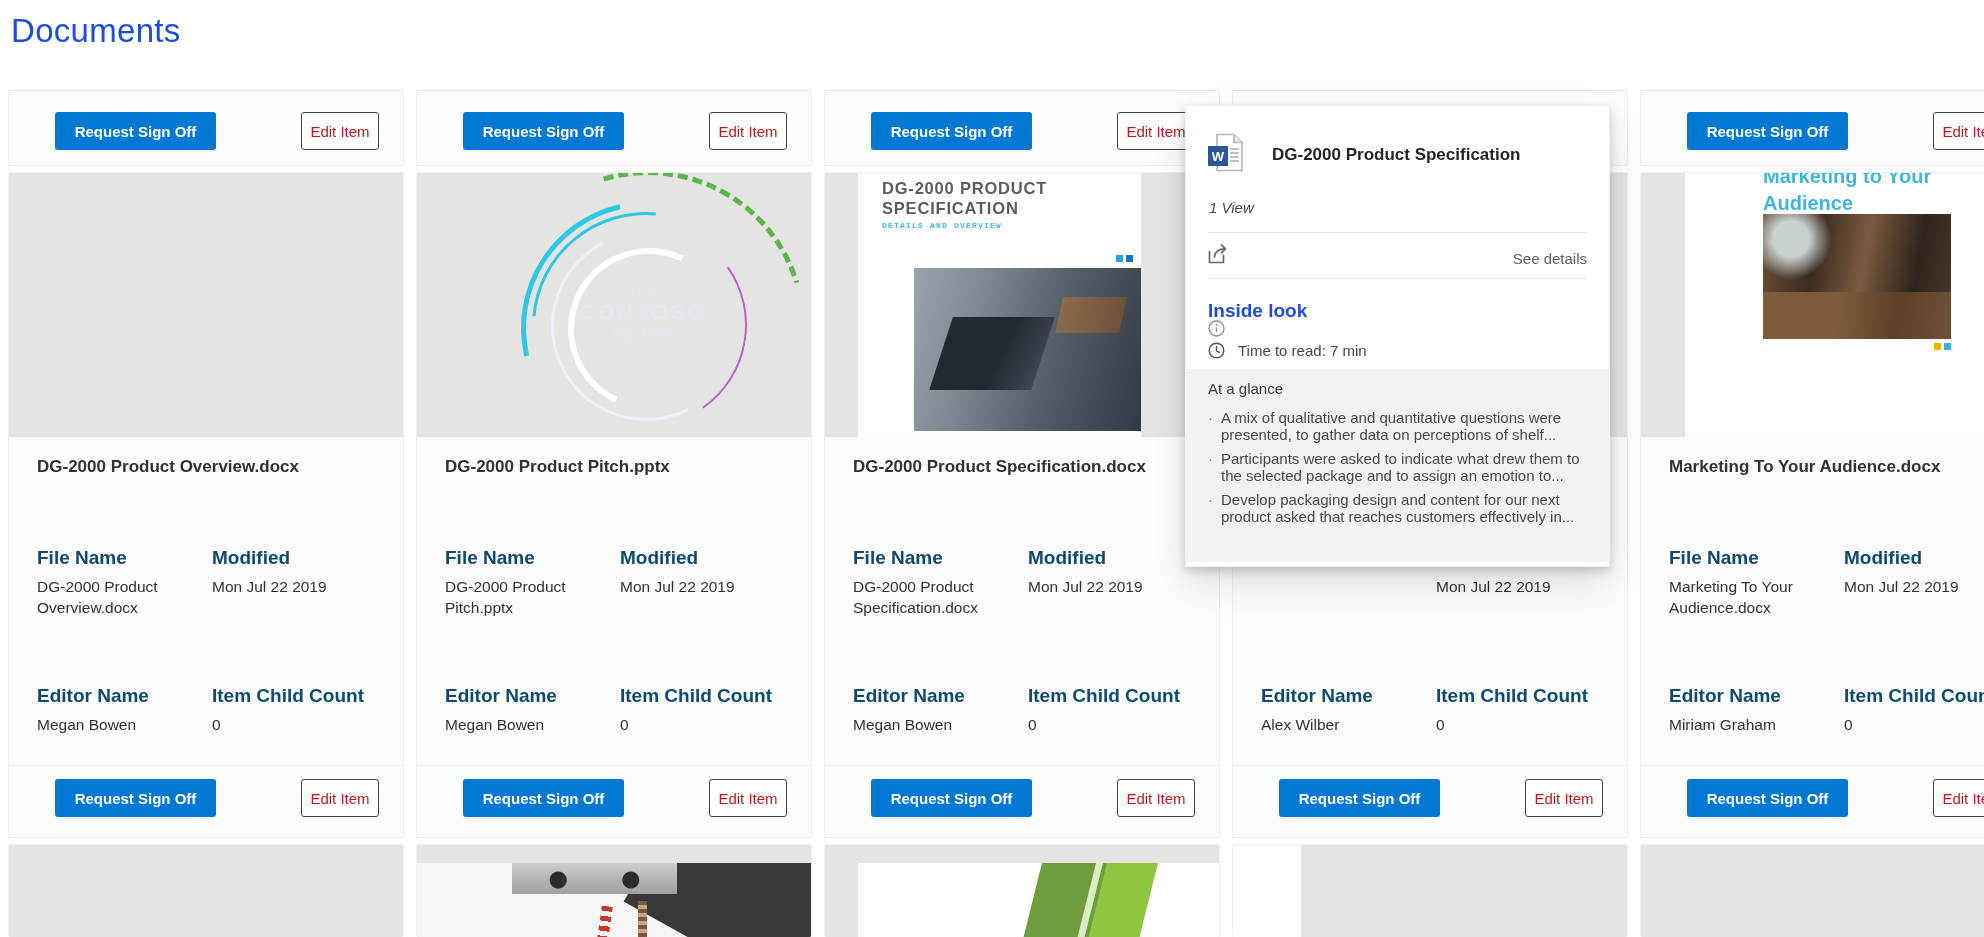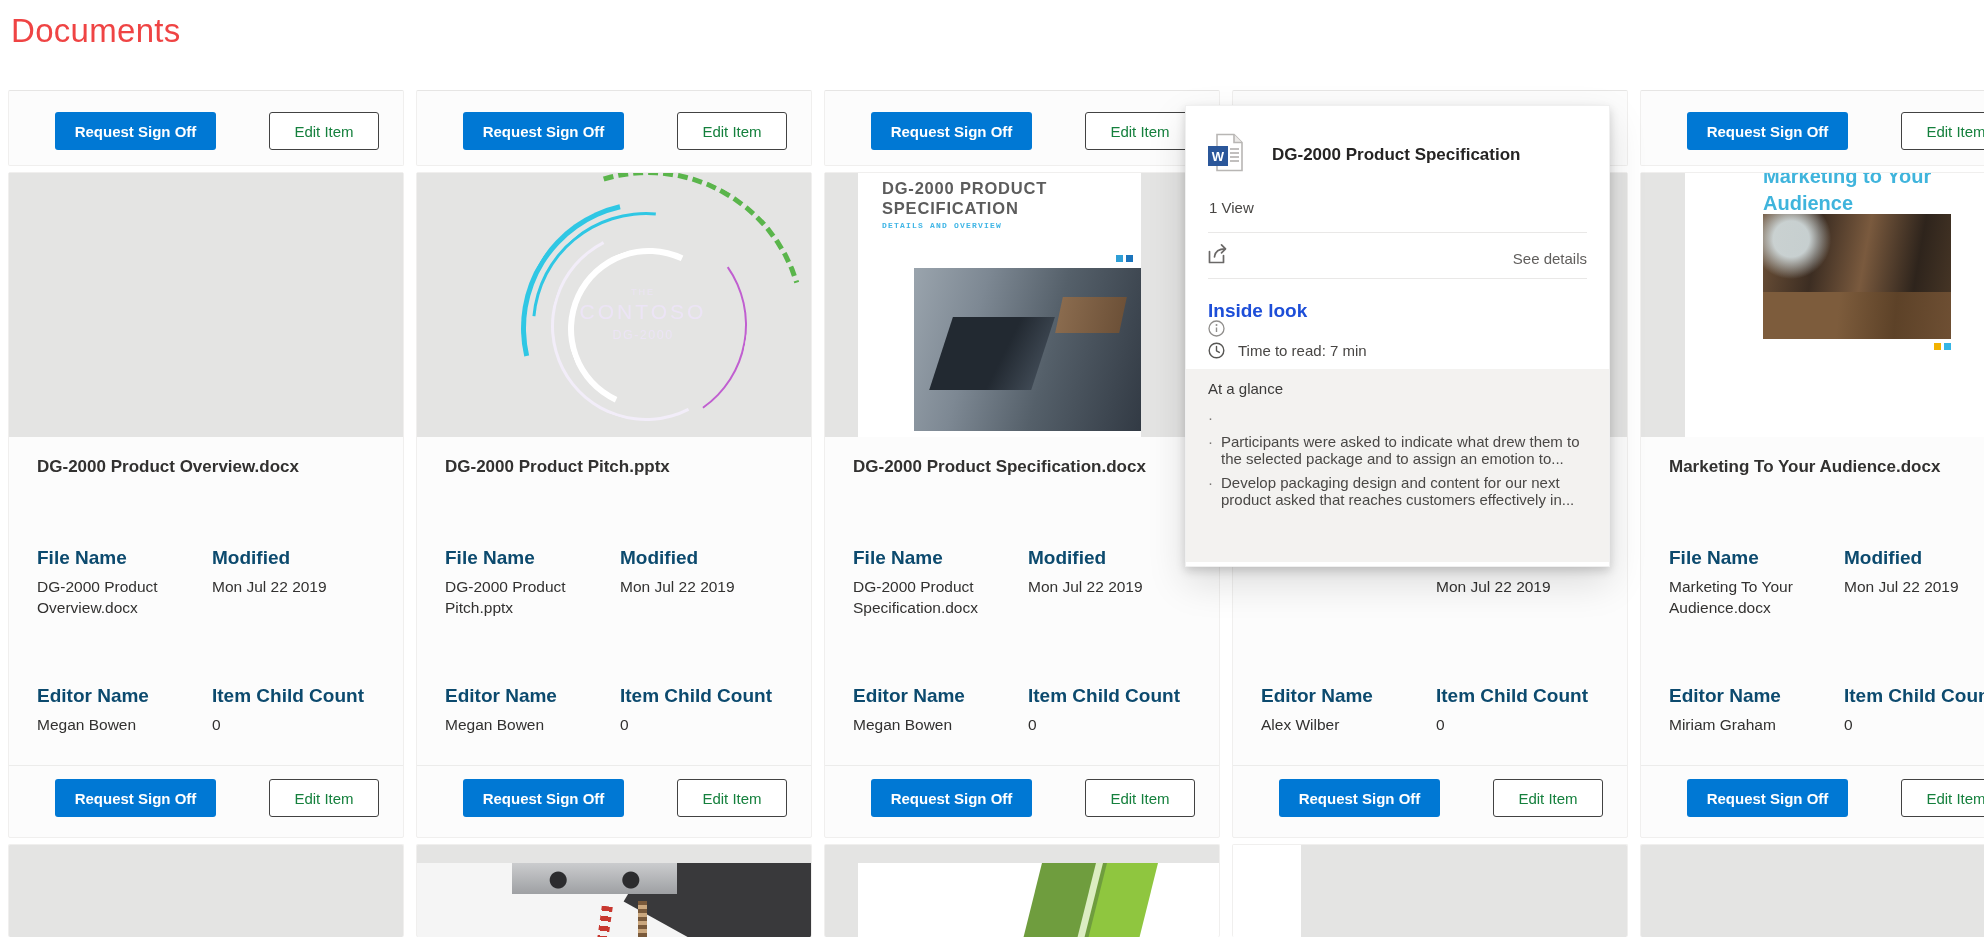--- a/index.html
+++ b/index.html
@@ -1,32 +1,32 @@
 <!DOCTYPE html>
 <html><head>
 <meta charset="utf-8">
 <style>
   html,body{margin:0;padding:0;width:1984px;height:937px;overflow:hidden;background:#fff;
     font-family:"Liberation Sans","DejaVu Sans",sans-serif;-webkit-font-smoothing:antialiased;}
-  .page-title{position:absolute;left:11px;top:12px;font-size:33px;font-weight:300;color:#ef4444;letter-spacing:.3px;}
+  .page-title{position:absolute;left:11px;top:12px;font-size:33px;font-weight:300;color:#1d4ed8;letter-spacing:.3px;}
 
   
   .grid{position:absolute;left:8px;top:90px;display:flex;gap:12px;}
   .col{width:396px;flex:0 0 396px;display:flex;flex-direction:column;gap:6px;}
   .frag,.card{background:#fcfcfc;border:1px solid #f0efee;border-radius:2px;box-sizing:border-box;position:relative;}
   .frag-top{height:76px;border-top-color:#e6e5e4;}
   .frag-bottom{height:93px;overflow:hidden;border-bottom:none;}
   .card{height:666px;}
 
   .btn-row{position:absolute;left:46px;right:24px;display:flex;justify-content:space-between;align-items:center;}
   .frag-top .btn-row{top:21px;}
   .card .btn-row{top:606px;}
   .btn{font-family:inherit;border-radius:3px;height:38px;cursor:pointer;}
   .btn-primary{width:161px;background:#0078d4;border:none;color:#fff;font-size:15px;font-weight:700;}
-  .btn-outline{width:110px;background:#fff;border:1px solid #424242;color:#15803d;font-size:15px;font-weight:400;}
+  .btn-outline{width:78px;background:#fff;border:1px solid #424242;color:#b91c1c;font-size:15px;font-weight:400;}
 
   .thumb{position:absolute;top:0;left:0;right:0;height:264px;background:#e4e4e3;overflow:hidden;cursor:pointer;}
   .card-title{position:absolute;top:284px;left:28px;right:16px;font-size:17px;font-weight:600;color:#323130;white-space:nowrap;overflow:hidden;cursor:pointer;}
   .fields{position:absolute;left:28px;right:14px;display:grid;grid-template-columns:175px 1fr;}
   .fields.f1{top:374px;}
   .fields.f2{top:512px;}
   .f-label{font-size:19px;color:#0c4a6e;margin-bottom:7px;font-weight:bold;}
   .f-value{font-size:15.5px;color:#323130;line-height:21px;white-space:pre-line;}
   .divider{position:absolute;top:592px;left:0;right:0;border-top:1px solid #ececeb;}
 
@@ -91,21 +91,21 @@
   .g2{position:absolute;left:66%;top:-20%;width:14%;height:160%;background:#8fc63f;transform:skewX(-14deg);}
   .g3{position:absolute;left:63%;top:-20%;width:2%;height:160%;background:#dcedc2;transform:skewX(-14deg);}
   .t2-halfgray{position:absolute;top:0;left:68px;right:0;bottom:0;background:#e4e4e3;}
   .t2-white{background:#fff;}
 
   
   .popup{position:absolute;left:1185px;top:105px;width:423px;height:460px;background:#fff;z-index:20;
     border:1px solid #f0f0f0;box-shadow:0 4px 9px rgba(0,0,0,.16), 0 16px 36px rgba(0,0,0,.13);}
   .pp-head-icon{position:absolute;left:22px;top:27px;width:36px;height:40px;}
   .pp-title{position:absolute;left:86px;top:39px;right:20px;font-size:17px;font-weight:600;color:#252423;}
-  .pp-views{position:absolute;left:23px;top:93px;font-size:15px;color:#484644;}
+  .pp-views{position:absolute;left:23px;top:93px;font-size:15px;color:#484644;font-style:italic;}
   .pp-div{position:absolute;left:22px;right:22px;border-top:1px solid #e9e8e7;}
   .pp-div1{top:126px;} .pp-div2{top:172px;}
   .pp-share{position:absolute;left:21px;top:136px;cursor:pointer;}
   .pp-see{position:absolute;right:22px;top:144px;font-size:15px;color:#605e5c;cursor:pointer;}
   .pp-inside{position:absolute;left:22px;top:194px;font-size:19px;font-weight:600;color:#1d4ed8;}
   .pp-info{position:relative;top:-2px;margin-left:12px;cursor:pointer;}
   .pp-time{position:absolute;left:22px;top:236px;font-size:15px;color:#484644;display:flex;align-items:center;gap:13px;}
   .pp-glance{position:absolute;left:0;right:0;top:263px;height:193px;background:#f3f2f0;box-sizing:border-box;padding:11px 18px 0 22px;}
   .pp-glance-title{font-size:15px;color:#3b3a39;}
   .pp-list{margin:12px 0 0 0;padding:0;list-style:none;}
@@ -418,20 +418,22 @@
           <path d="M8.5 4.5 v4.3 l2.8 1.6" stroke="#565553" stroke-width="1.4" stroke-linecap="round" stroke-linejoin="round"></path>
         </svg>
       </span>
     <span>Time to read: 7 min</span>
   </div>
   <div class="pp-glance">
     <div class="pp-glance-title">At a glance</div>
     <ul class="pp-list">
       <li>
           <span class="pp-dot">·</span>
+          <span class="pp-li-text">A mix of qualitative and quantitative questions were
+presented, to gather data on perceptions of shelf...</span>
         </li>
       <li>
           <span class="pp-dot">·</span>
           <span class="pp-li-text">Participants were asked to indicate what drew them to
 the selected package and to assign an emotion to...</span>
         </li>
       <li>
           <span class="pp-dot">·</span>
           <span class="pp-li-text">Develop packaging design and content for our next
 product asked that reaches customers effectively in...</span>

